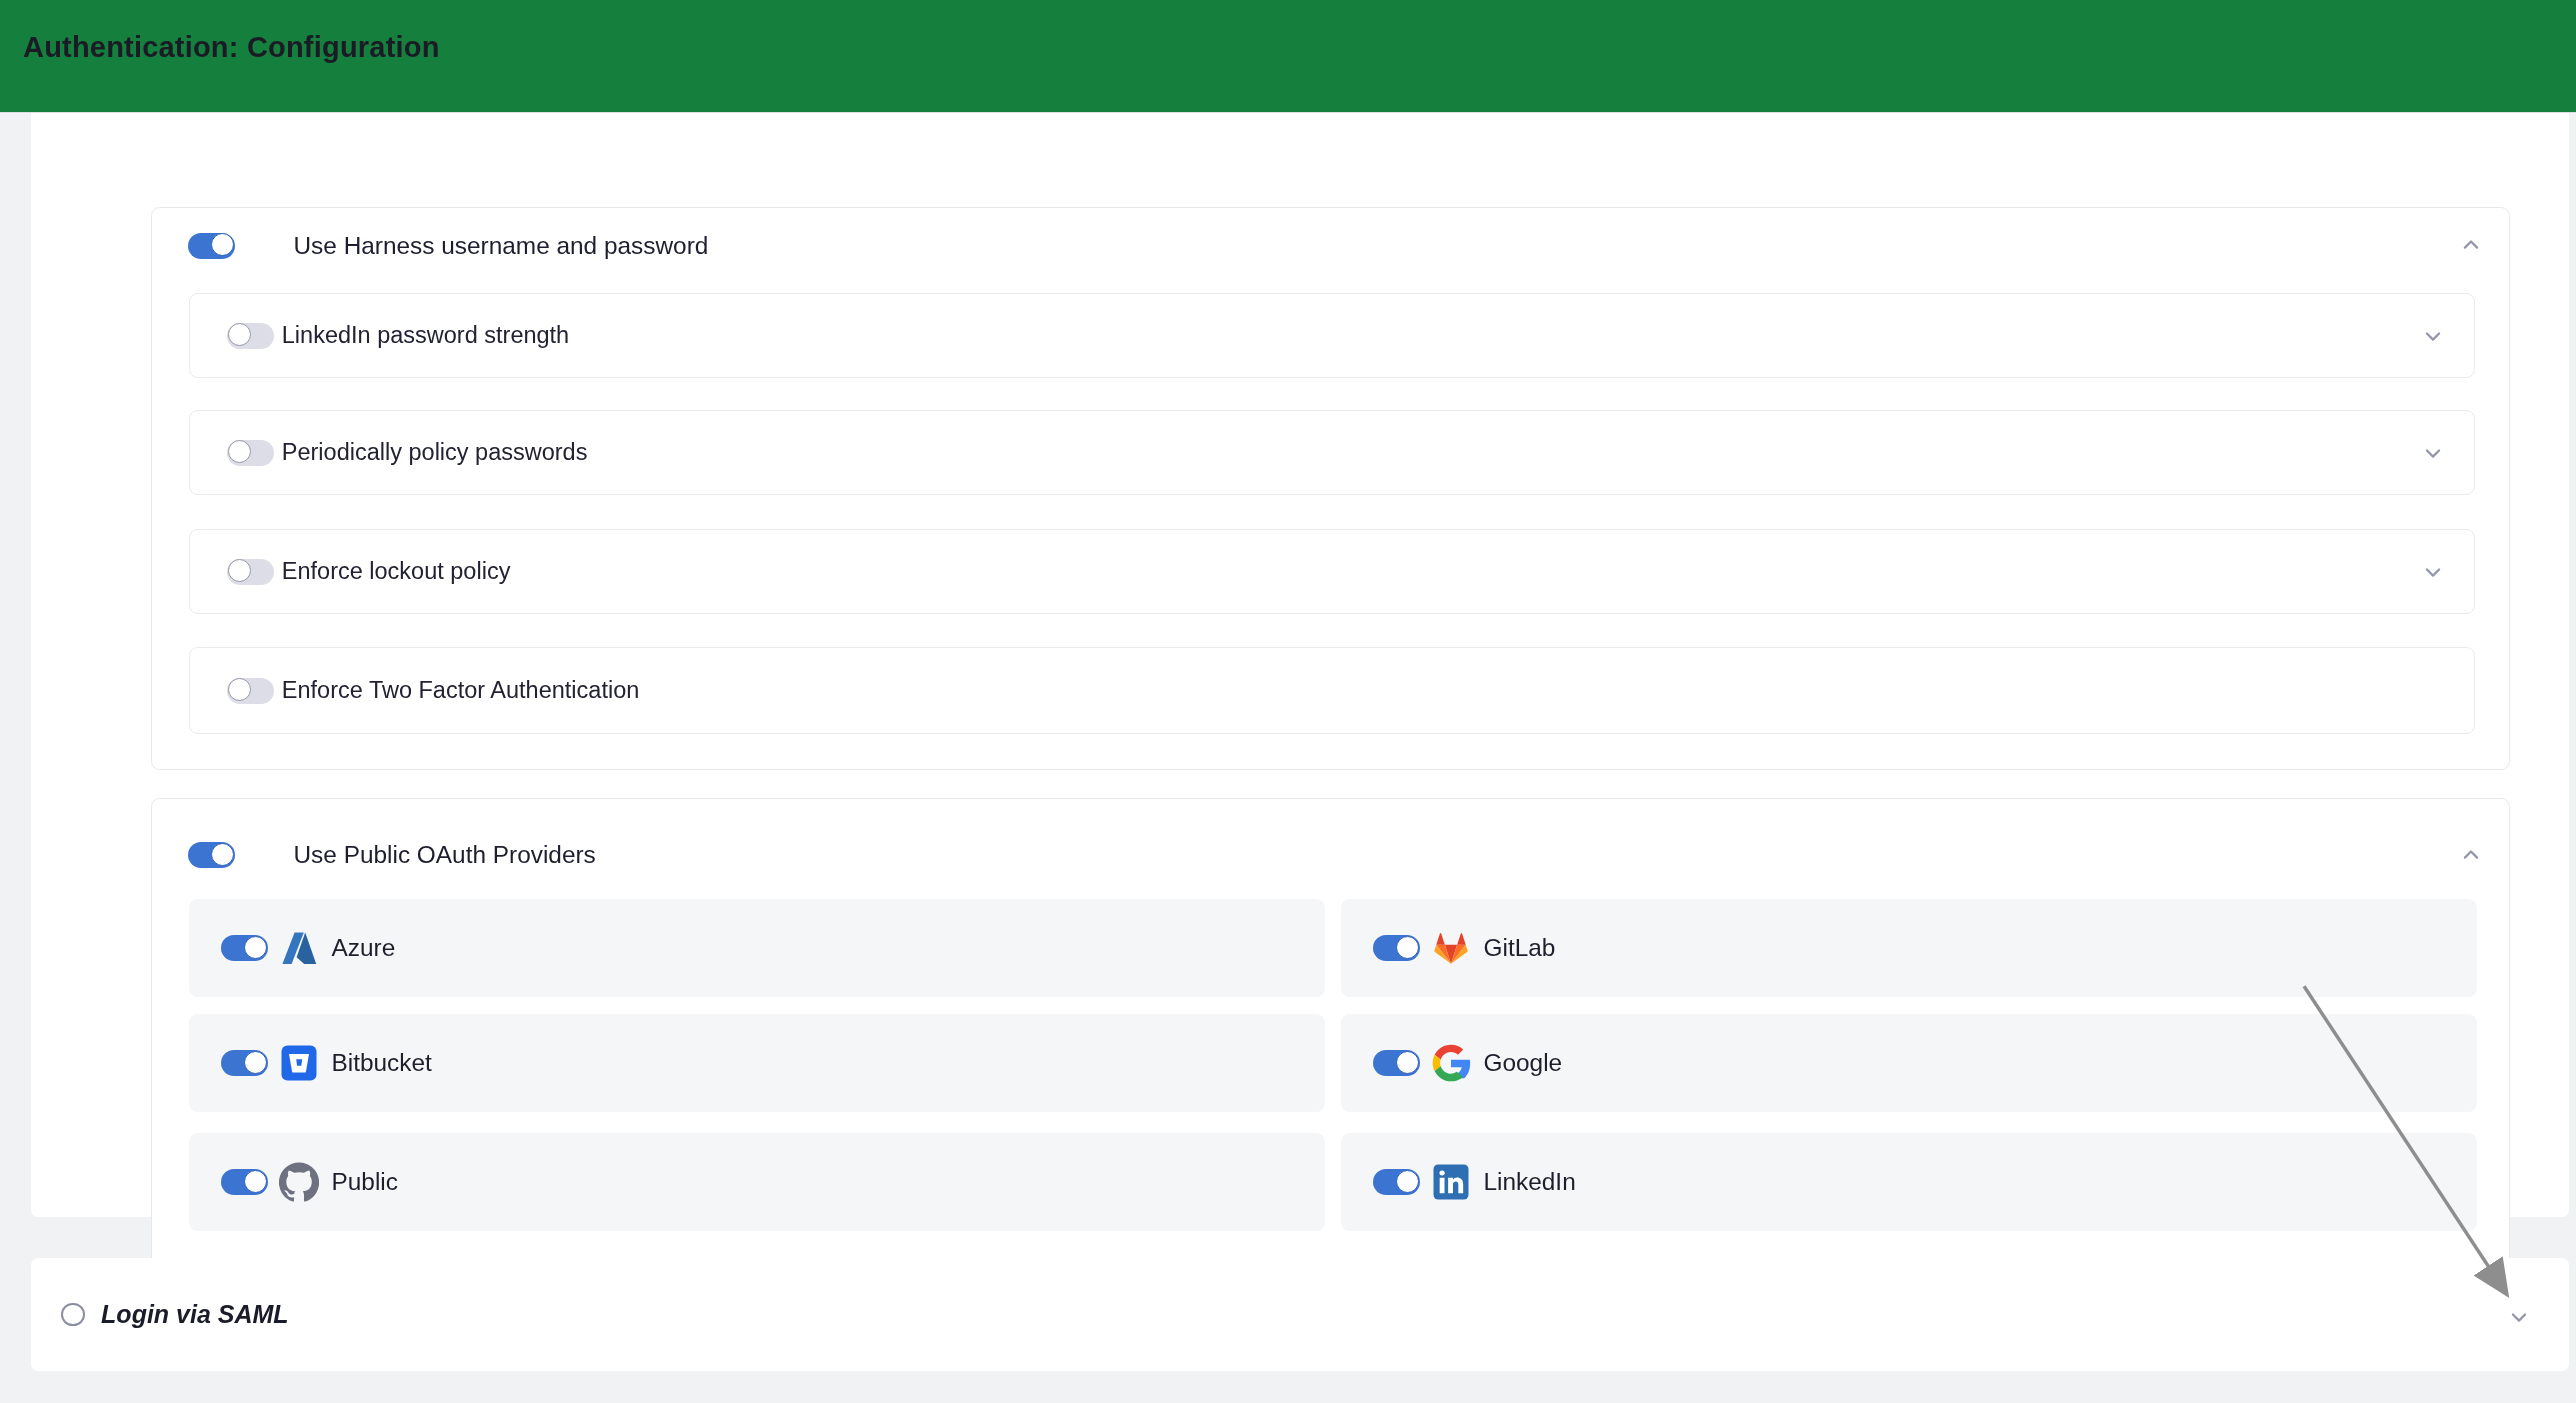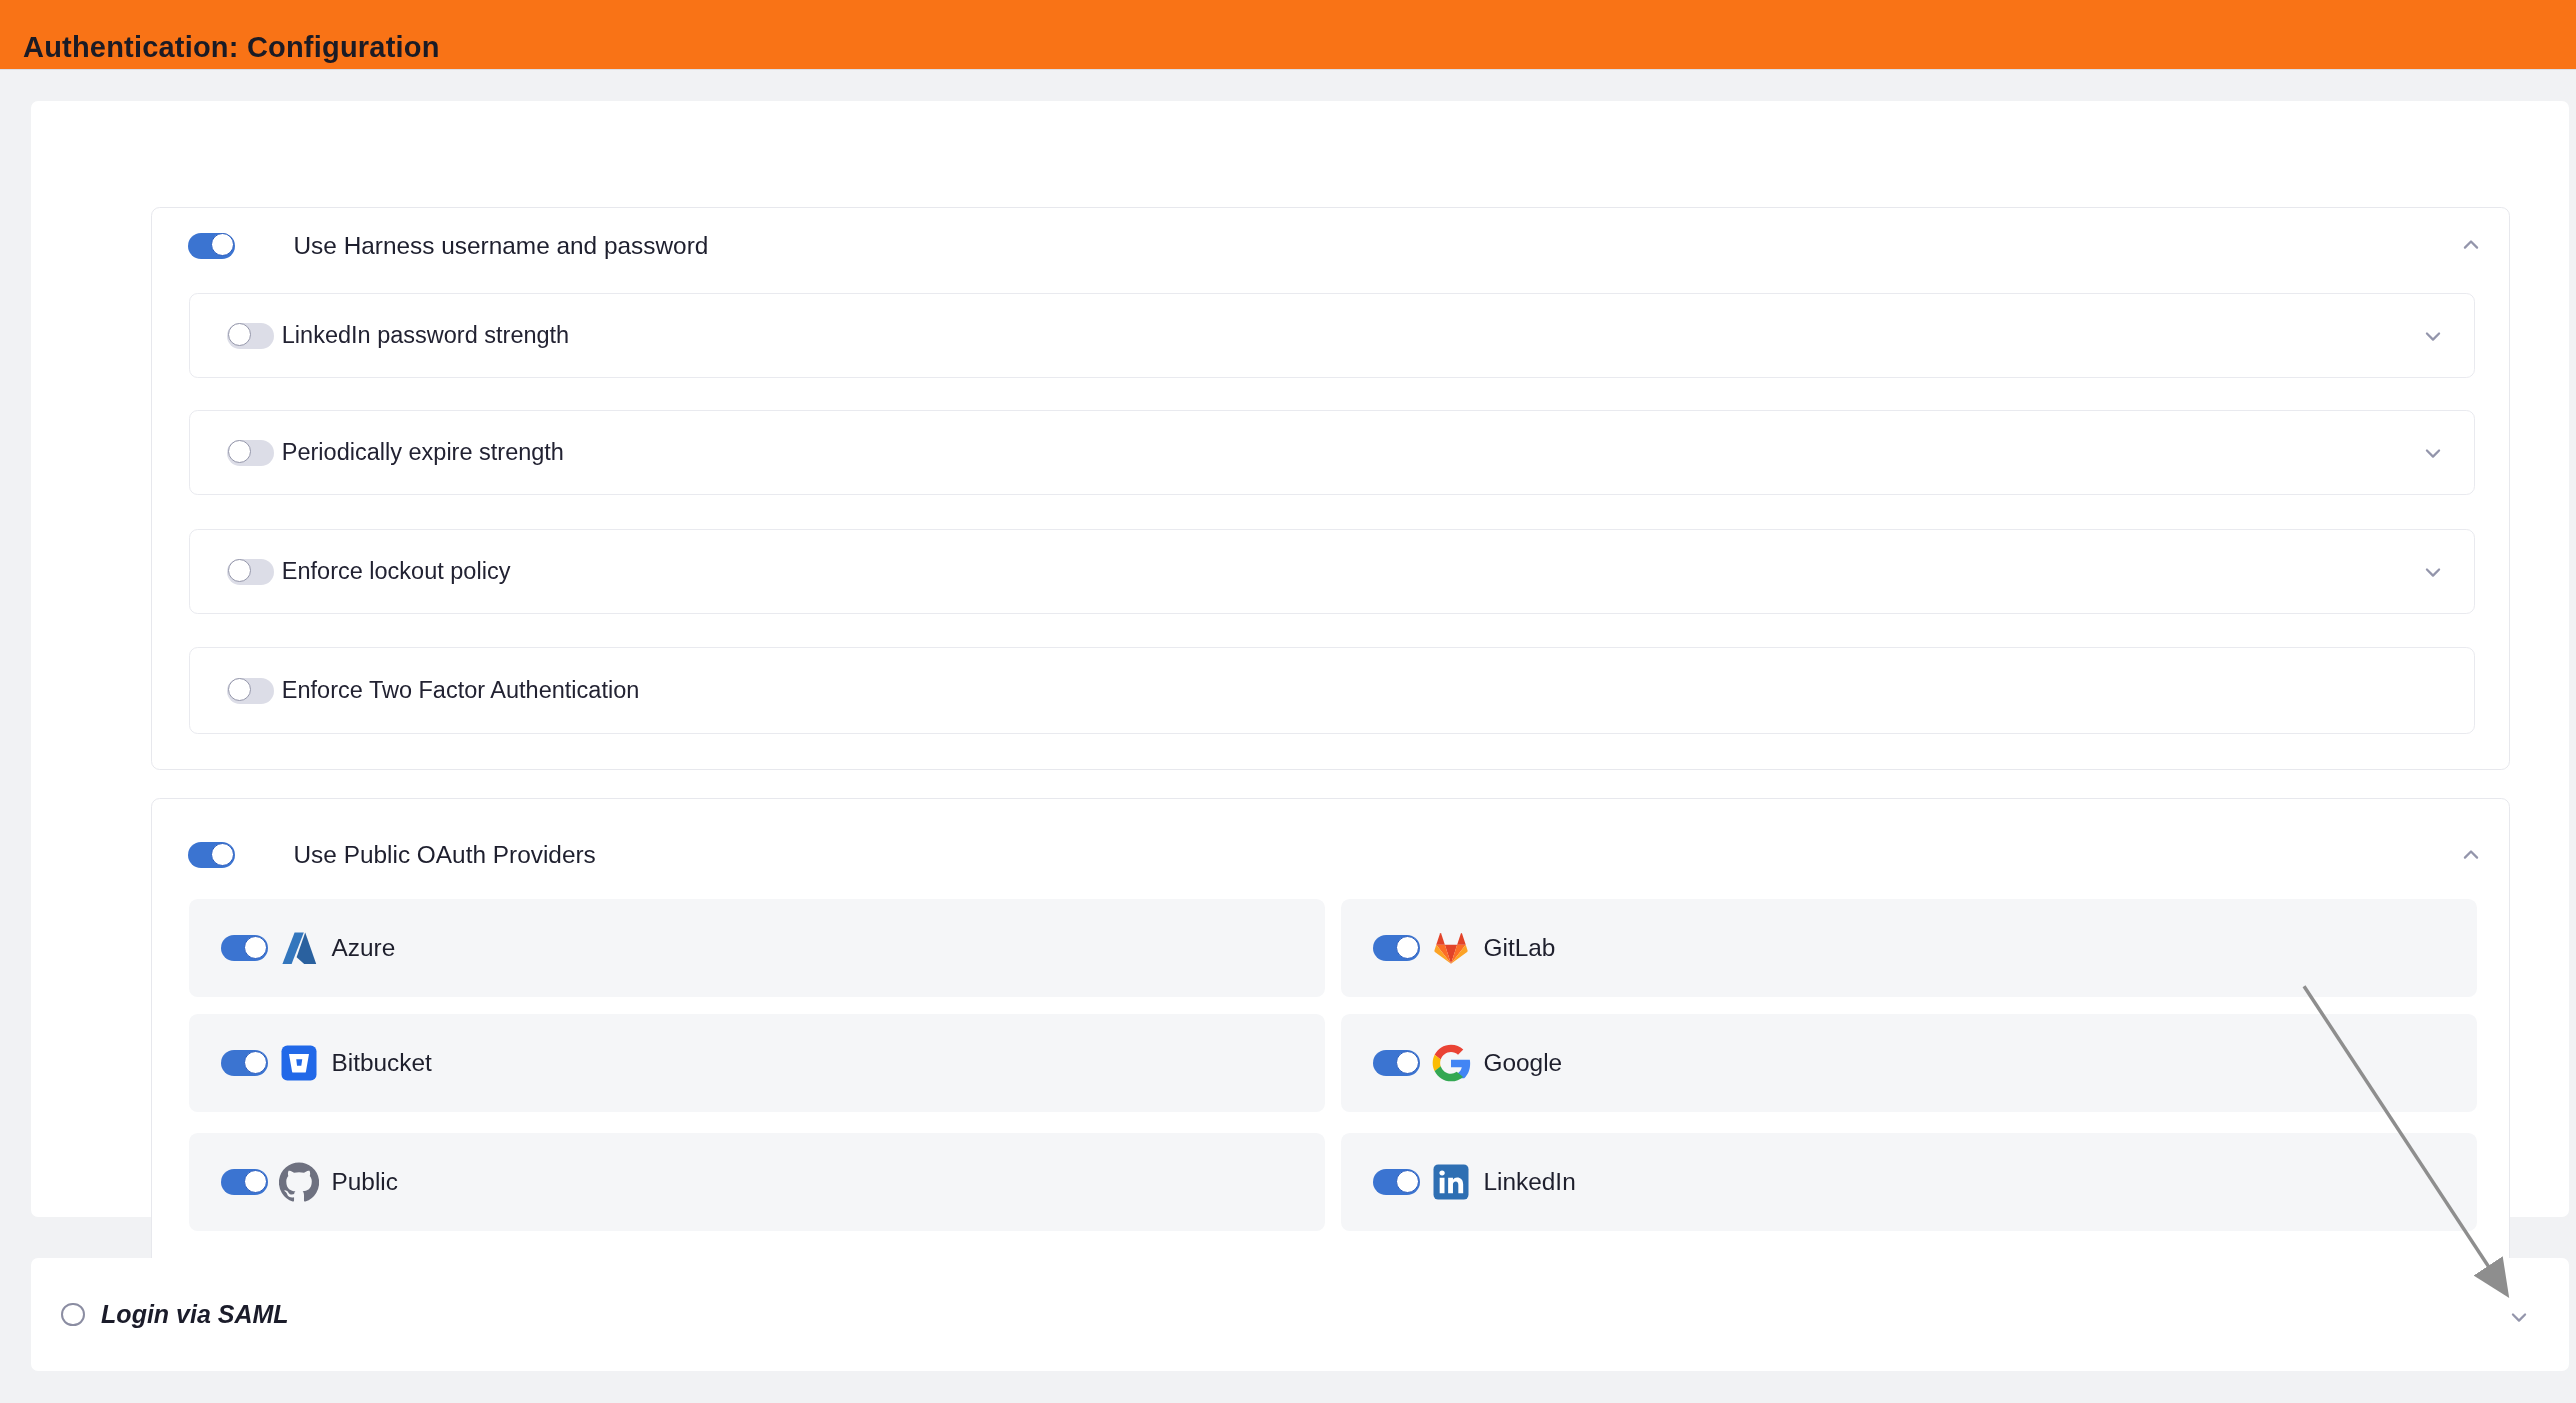--- a/index.html
+++ b/index.html
@@ -6,22 +6,22 @@
   html,body { width:2576px; height:1404px; overflow:hidden; }
   body {
     font-family:"Liberation Sans","DejaVu Sans",sans-serif;
     background:#f1f2f4;
     color:#1d1e2c;
     position:relative;
   }
 
   
   #header {
-    position:absolute; left:0; top:0; width:2576px; height:70px;
-    background:#f97316; border-bottom:1.7px solid #dddee4; z-index:5;
+    position:absolute; left:0; top:0; width:2576px; height:113px;
+    background:#15803d; border-bottom:1.7px solid #dddee4; z-index:5;
   }
   #page-title {
     position:absolute; left:23px; top:31px;
     font-size:29px; font-weight:700; letter-spacing:0.2px; color:#1b1b25;
   }
 
   
   .panel {
     position:absolute; left:31px; width:2538px;
     background:#ffffff; border-radius:7px;
@@ -124,21 +124,21 @@
       <span class="row-label">LinkedIn password strength</span>
       <span class="row-chevron">
         <svg class="chev" viewBox="0 0 30 30">
             <path d="M8 11l7 7 7-7"></path>
           </svg>
       </span>
     </div>
 
     <div class="sub-row" style="top:202px;">
       <span class="toggle" data-on="false"></span>
-      <span class="row-label">Periodically expire strength</span>
+      <span class="row-label">Periodically policy passwords</span>
       <span class="row-chevron">
         <svg class="chev" viewBox="0 0 30 30">
             <path d="M8 11l7 7 7-7"></path>
           </svg>
       </span>
     </div>
 
     <div class="sub-row" style="top:321px;">
       <span class="toggle" data-on="false"></span>
       <span class="row-label">Enforce lockout policy</span>

